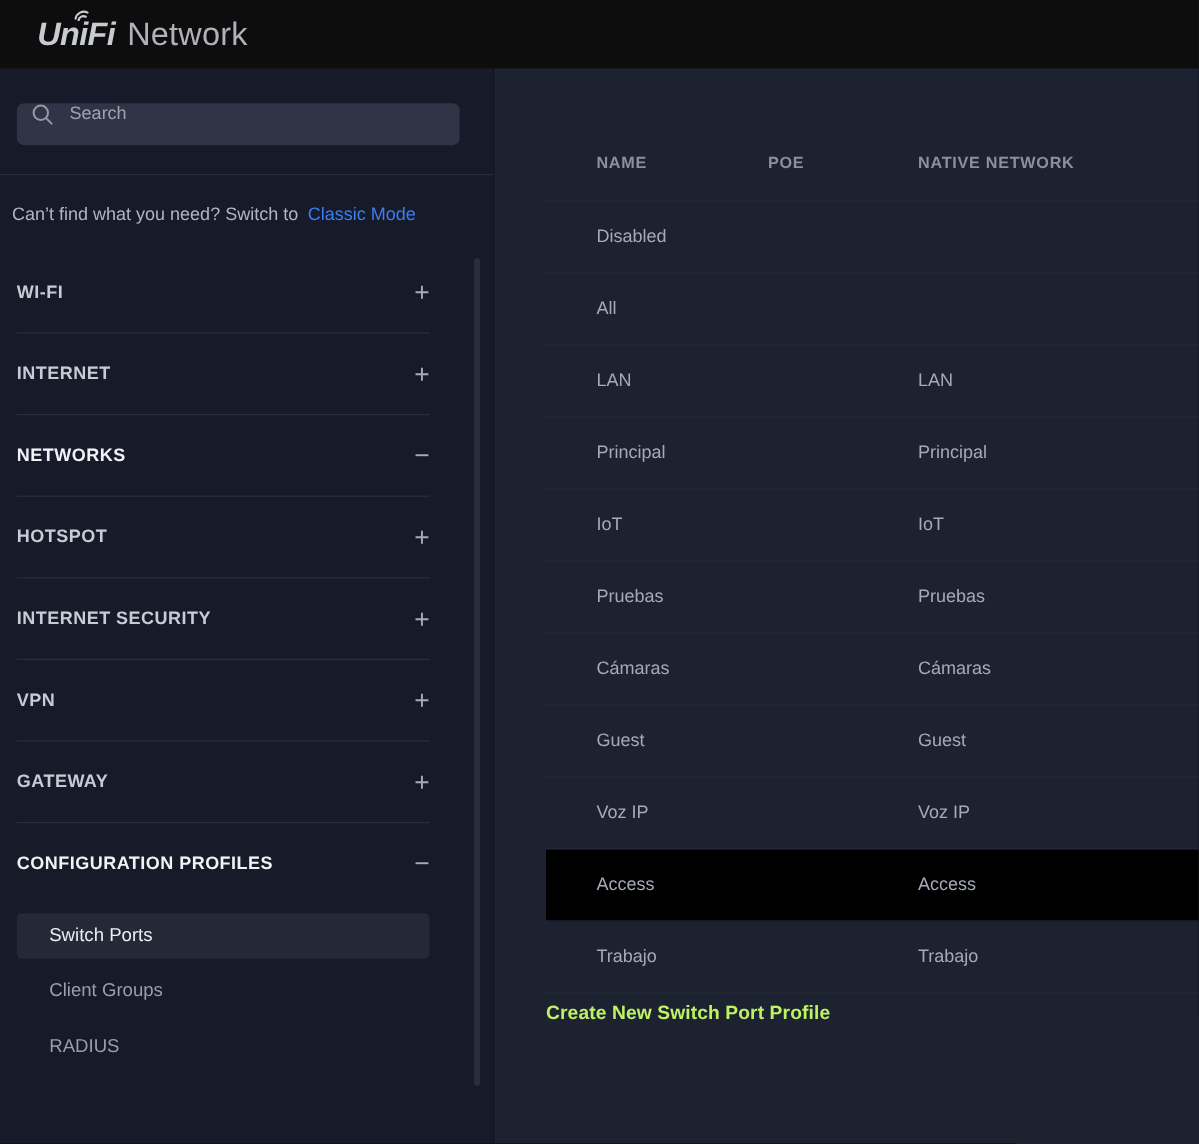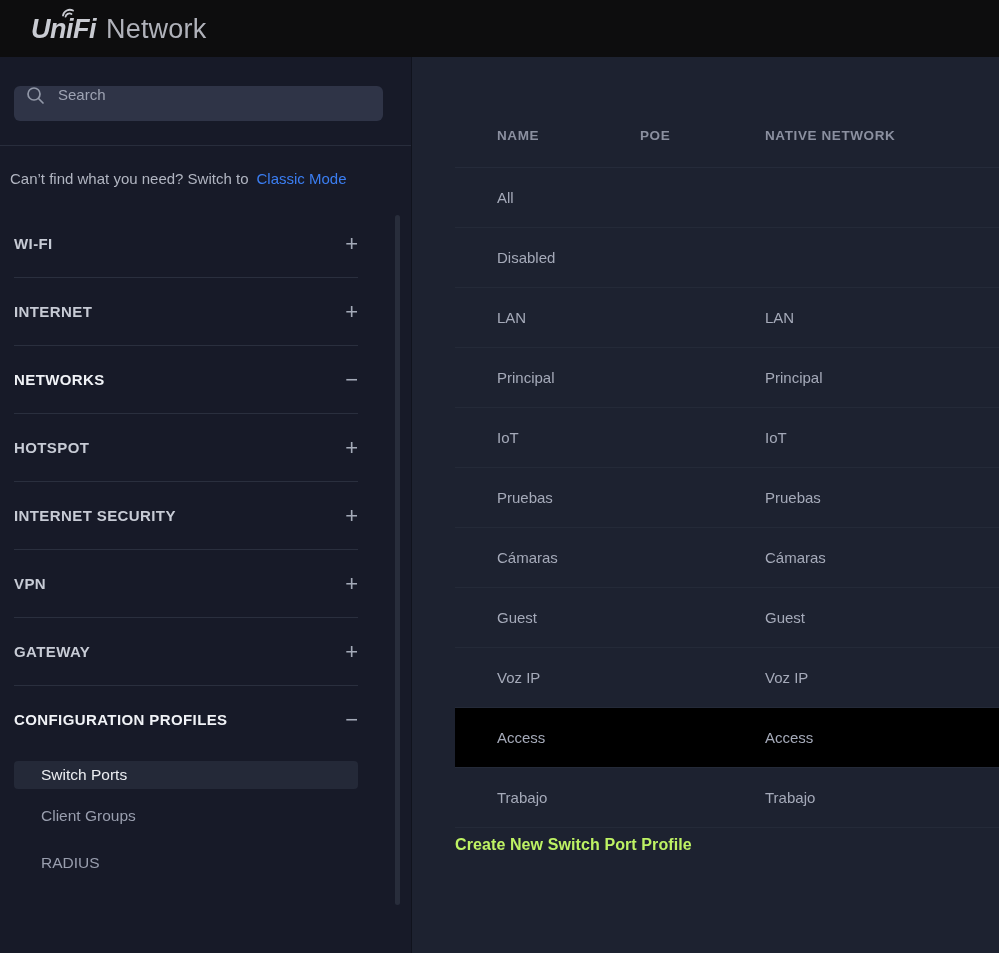--- a/index.html
+++ b/index.html
@@ -40,21 +40,21 @@
   .section-label { font-size:15px; font-weight:600; letter-spacing:0.4px; color:#c7cbd5; }
   .section.expanded .section-label { color:#f0f2f6; }
   .toggle { font-size:22px; font-weight:300; color:#a4aab8; line-height:1; cursor:pointer; }
 
   .children { }
   .children.pad-bottom { padding-bottom:40px; }
   .child {
     height:46px; display:flex; align-items:center; padding-left:27px;
     font-size:15.5px; color:#999eae; border-radius:4px; cursor:pointer;
   }
-  .child.active { background:#242938; color:#eceef2; height:28px; margin-top:8px; }
+  .child.active { background:#242938; color:#eceef2; height:38px; margin-top:8px; }
   .child.tall { height:54px; }
   .child.clipped { height:36px; align-items:flex-start; padding-top:11px; }
 
   .sb-thumb { position:absolute; right:11px; top:158px; width:5px; height:690px; border-radius:3px; background:#282d3b; cursor:pointer; }
 
   
   .content { position:absolute; left:412px; top:57px; width:587px; height:896px; background:#1d2230; }
   .table { margin-left:43px; }
   .thead {
     display:grid; grid-template-columns:185px 125px 1fr;
@@ -186,26 +186,26 @@
   <main class="content">
     <div class="table">
 
       <div class="thead">
         <span class="col-name">NAME</span>
         <span>POE</span>
         <span>NATIVE NETWORK</span>
       </div>
 
       <div class="trow">
+        <span class="col-name">Disabled</span>
+        <span></span>
+        <span></span>
+      </div>
+      <div class="trow">
         <span class="col-name">All</span>
-        <span></span>
-        <span></span>
-      </div>
-      <div class="trow">
-        <span class="col-name">Disabled</span>
         <span></span>
         <span></span>
       </div>
       <div class="trow">
         <span class="col-name">LAN</span>
         <span></span>
         <span>LAN</span>
       </div>
       <div class="trow">
         <span class="col-name">Principal</span>

